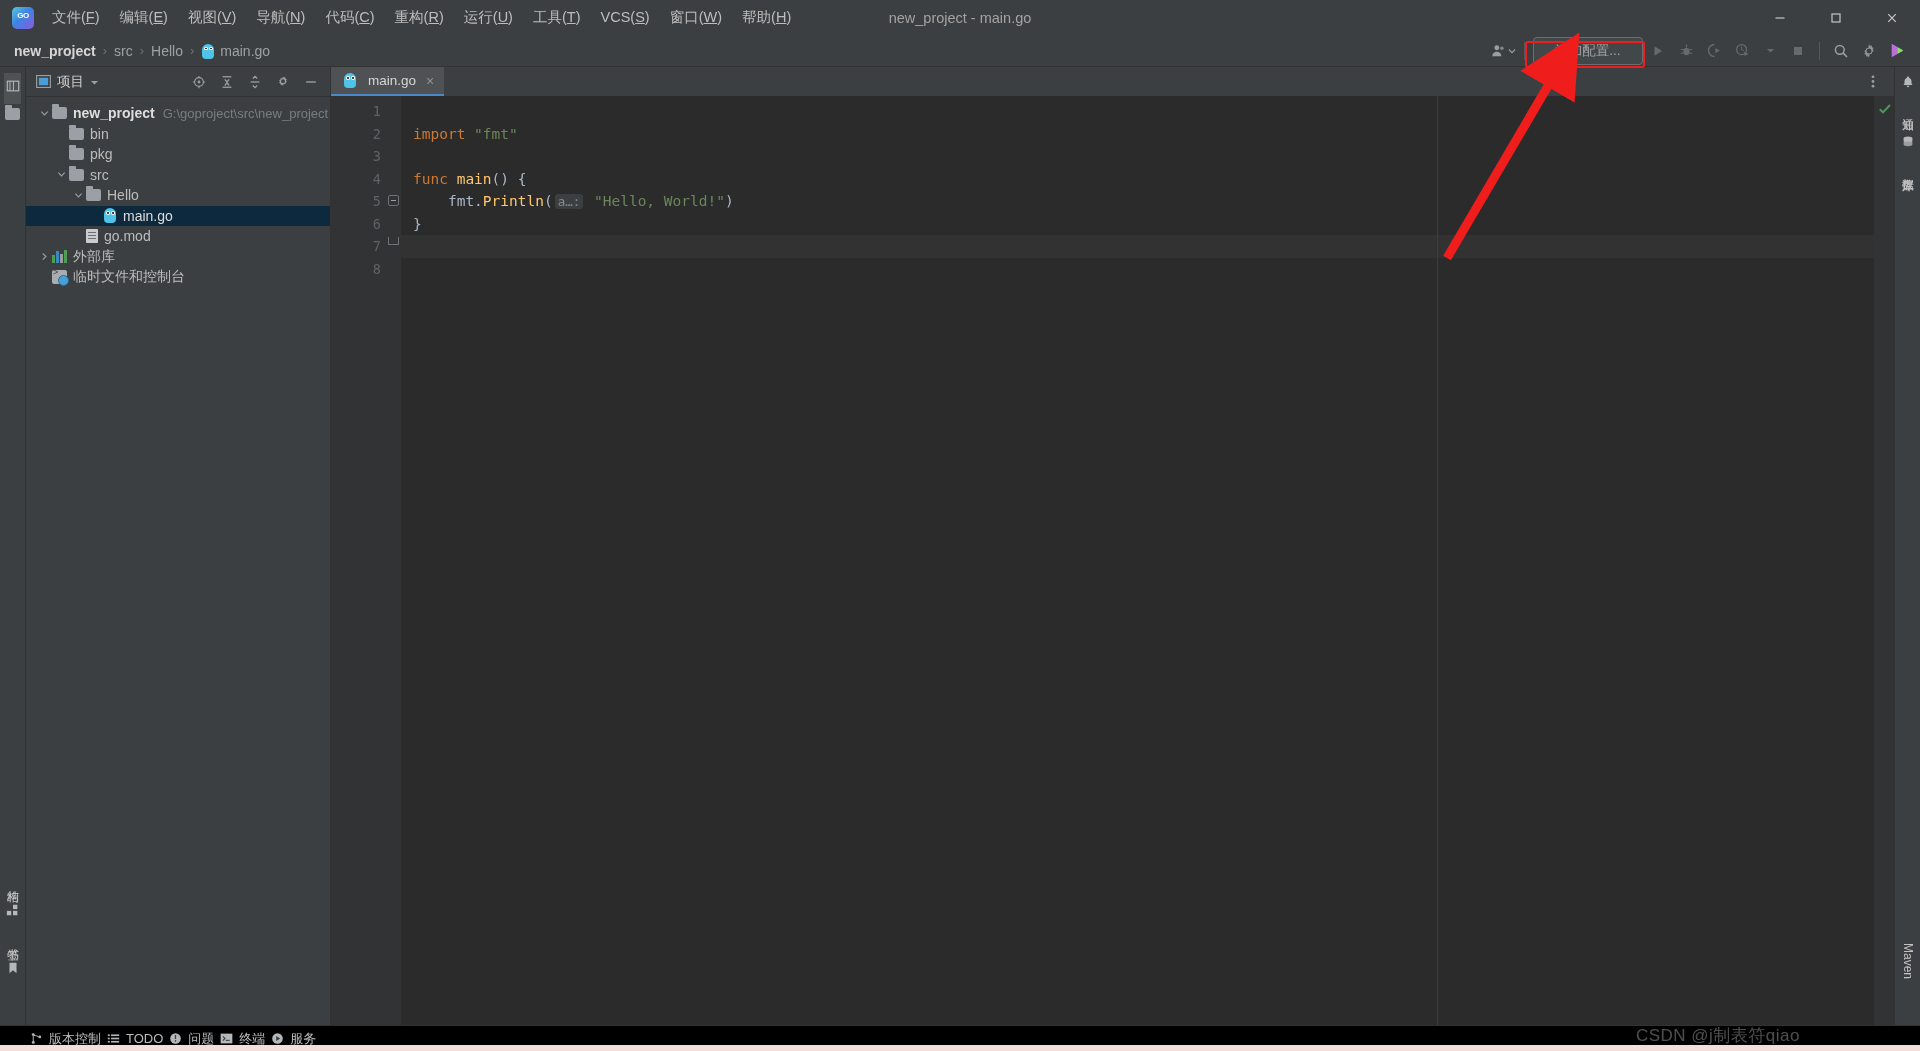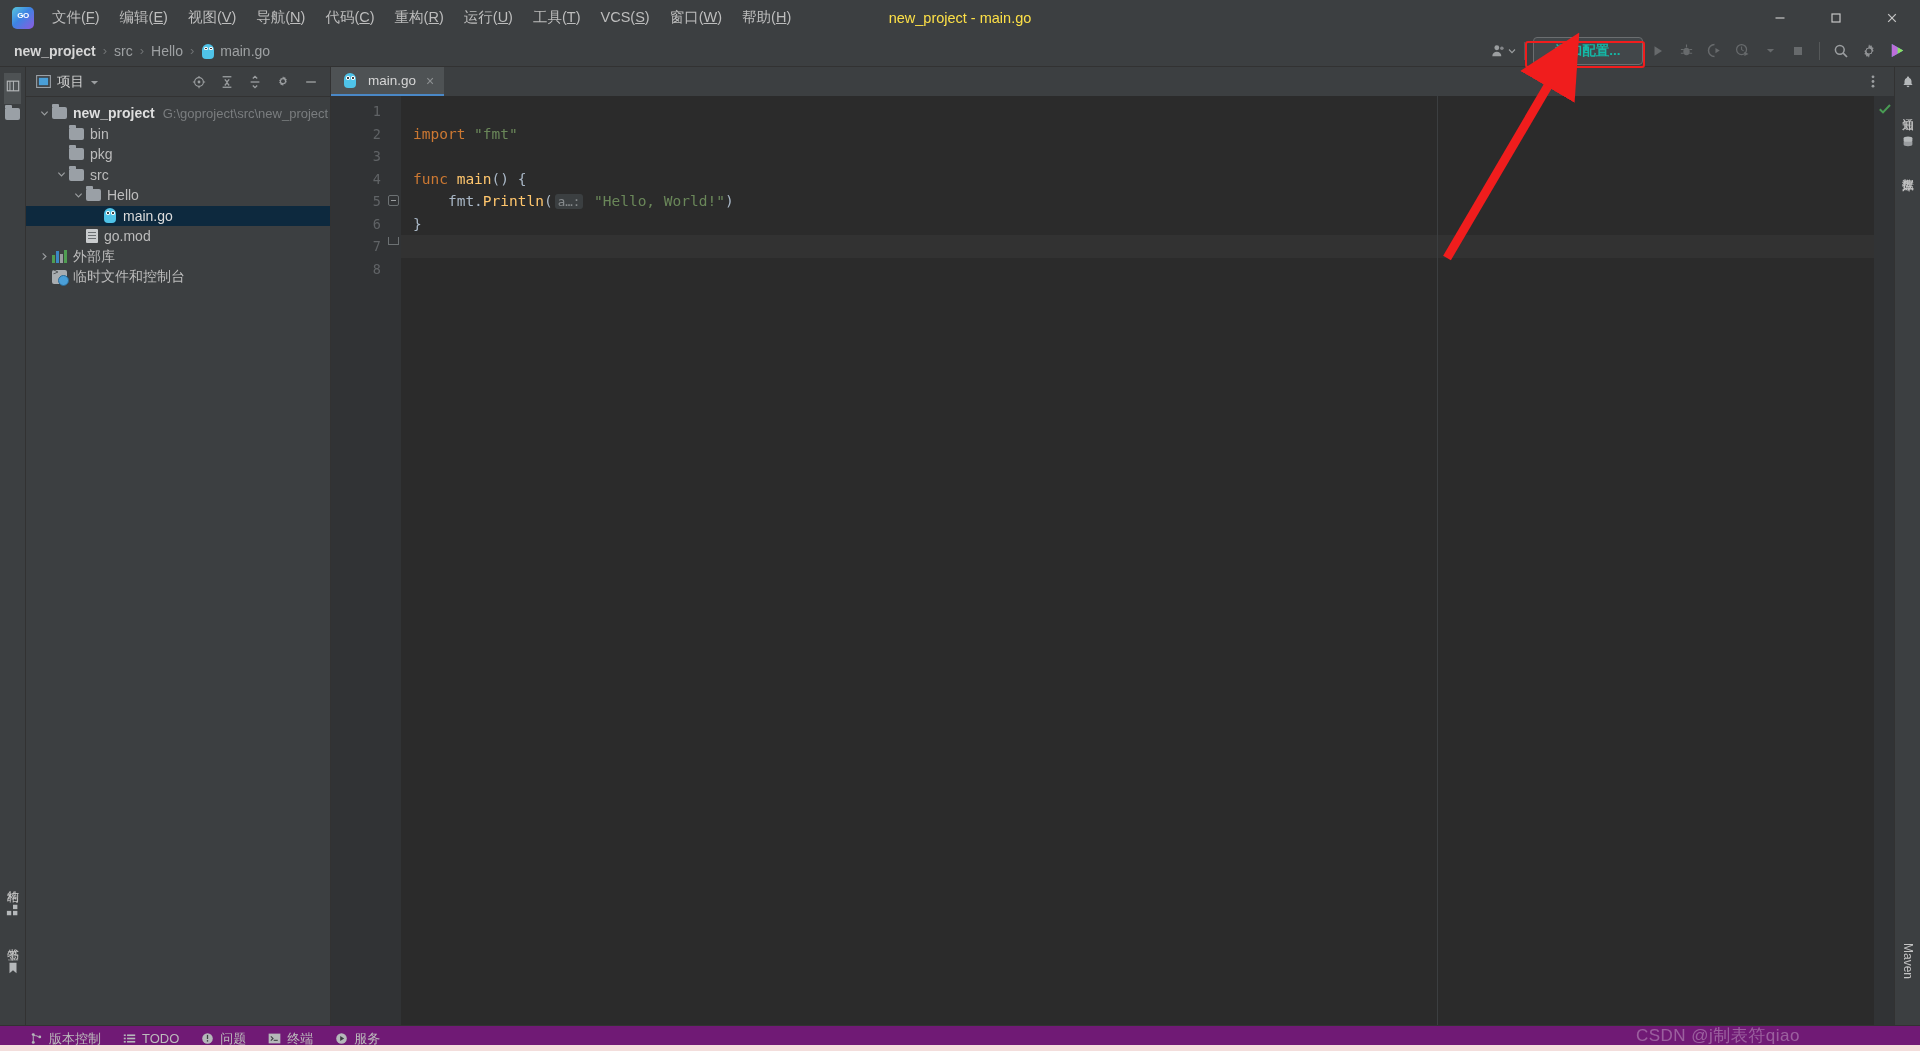--- a/index.html
+++ b/index.html
@@ -28,21 +28,21 @@
     letter-spacing: -0.5px;
   }
   .menu { display: flex; align-items: center; height: 100%; justify-content: flex-end; }
   .menu-item {
     font-size: 14.5px; color: #bdbdbd; padding: 6px 10px; white-space: nowrap;
     line-height: 1;
   }
   .menu-item u { text-decoration: underline; }
   .win-title {
     position: absolute; left: 0; right: 0; text-align: center;
-    font-size: 14.5px; color: #fde047; pointer-events: none;
+    font-size: 14.5px; color: #a3a3a3; pointer-events: none;
   }
   .winbtns { margin-left: auto; display: flex; height: 100%; z-index: 2; }
   .winbtn {
     width: 56px; height: 35px; display: flex; align-items: center; justify-content: center;
     color: #c6c6c6;
   }
   .winbtn svg { display: block; }
 
   
   .navbar {
@@ -67,22 +67,22 @@
 
   .nav-right { margin-left: auto; display: flex; align-items: center; padding-right: 10px; gap: 2px; }
   .icon-btn {
     width: 26px; height: 24px; display: flex; align-items: center; justify-content: center;
     color: #9b9ea0; border-radius: 3px;
   }
   .icon-btn.disabled { opacity: 0.45; }
   .vsep { width: 1px; height: 18px; background: #555859; margin: 0 6px; }
   .addconf {
     height: 23px; min-width: 110px; border: 1px solid #6b6e70; border-radius: 4px;
-    color: #14b8a6; font-size: 13.5px; display: flex; align-items: center;
-    justify-content: center; padding: 13px 10px; background: #42474a; font-weight: bold;
+    color: #a3a3a3; font-size: 13.5px; display: flex; align-items: center;
+    justify-content: center; padding: 13px 10px; background: #42474a;
   }
   .acct { display: flex; align-items: center; gap: 2px; color: #9b9ea0; }
 
   
   .main { flex: 1 1 auto; display: flex; min-height: 0; }
 
   
   .toolstrip {
     width: 26px; flex: 0 0 26px; background: #3c3f41; border-right: 1px solid #323232;
     display: flex; flex-direction: column; align-items: center; position: relative;
@@ -196,22 +196,22 @@
   
   .rightstrip {
     width: 26px; flex: 0 0 26px; background: #3c3f41; border-left: 1px solid #323232;
     display: flex; flex-direction: column; align-items: center; padding-top: 8px; gap: 14px;
     position: relative;
   }
   .rightstrip .strip-bottom2 { position:absolute; bottom: 40px; display:flex; flex-direction:column; gap:14px; align-items:center;}
 
   
   .toolwindowbar {
-    height: 26px; flex: 0 0 26px; background: #701a75; border-top: 1px solid #323232;
-    display: flex; align-items: center; padding-left: 30px; gap: 22px;
+    height: 26px; flex: 0 0 26px; background: #000000; border-top: 1px solid #323232;
+    display: flex; align-items: center; padding-left: 30px; gap: 6px;
   }
   .twb-item { display: flex; align-items: center; gap: 6px; font-size: 13px; color: #bcbcbc; }
   .statusbar {
     height: 28px; flex: 0 0 28px; background: #3c3f41; border-top: 1px solid #323232;
     display: flex; align-items: center; padding: 0 12px 0 8px; font-size: 12.5px; color: #a2a5a7;
   }
   .status-right { margin-left: auto; display: flex; align-items: center; gap: 22px; }
   .winicon { width: 14px; height: 13px; border: 1.5px solid #9b9ea0; position: relative; border-radius: 1px; }
   .winicon::after { content:""; position:absolute; left:-4px; top:-4px; width:10px; height:9px; border:1.5px solid #9b9ea0; border-right:none; border-bottom:none;}
 

